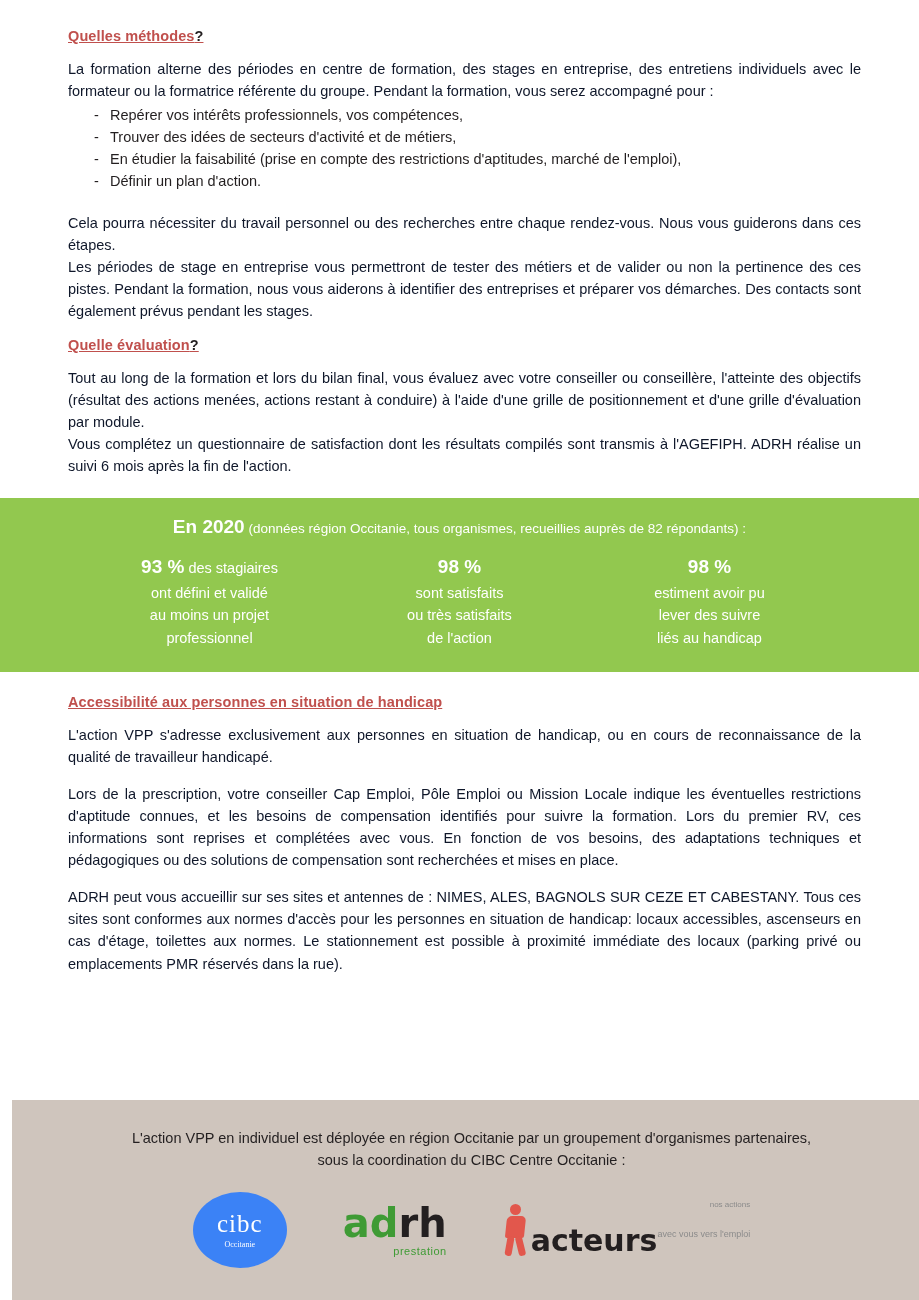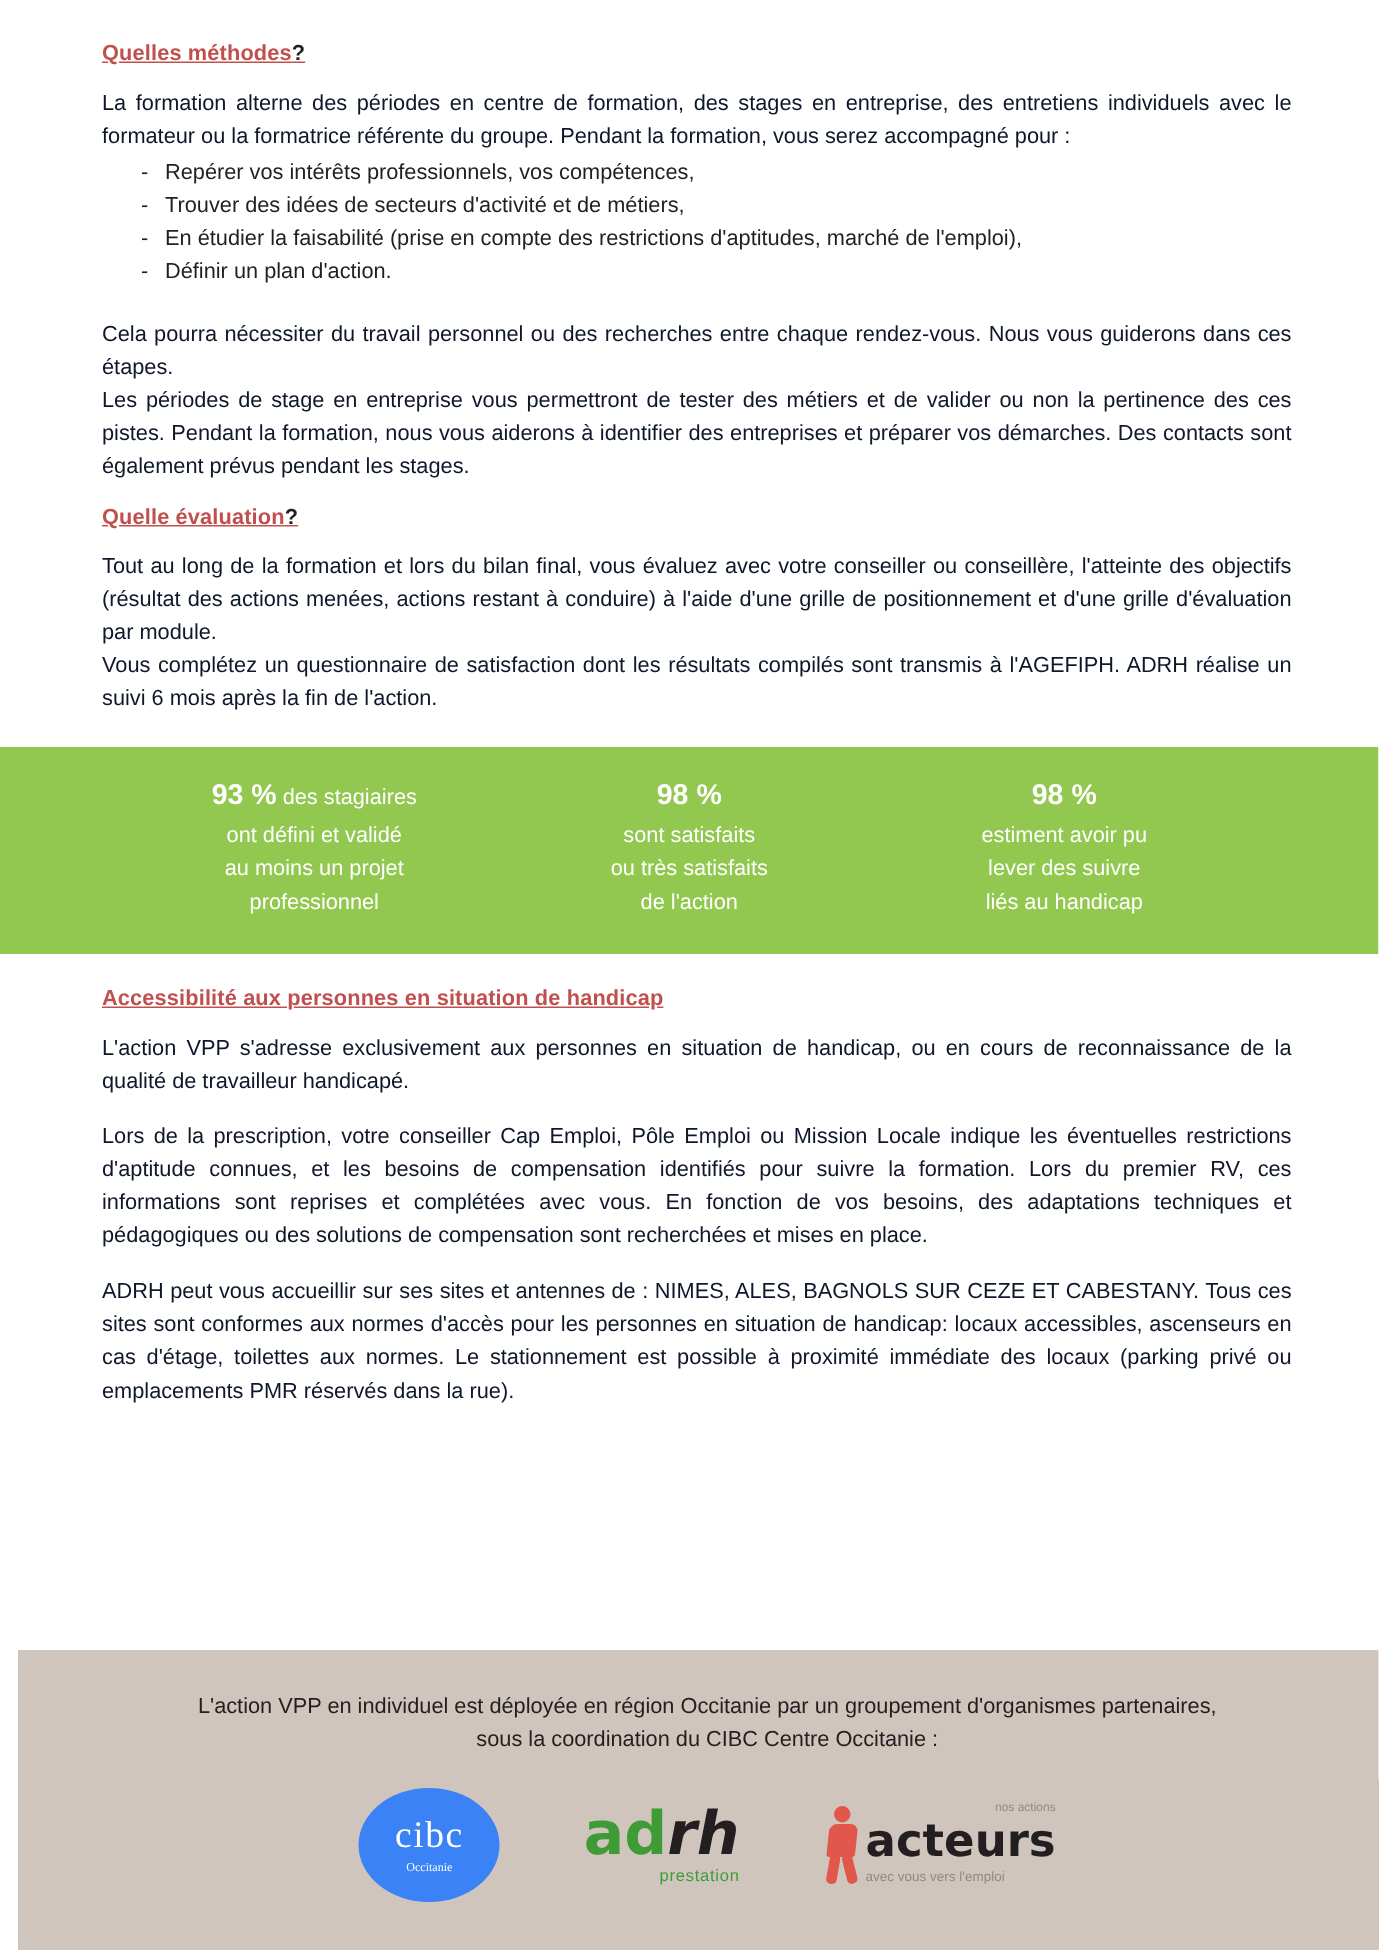--- a/index.html
+++ b/index.html
@@ -165,21 +165,21 @@
     flex-direction: column;
     align-items: flex-end;
   }
   .logo-adrh .word {
     font-size: 40px;
     font-weight: bold;
     font-family: "DejaVu Sans", sans-serif;
     line-height: 1;
   }
   .logo-adrh .word .g { color: #3f9b35; }
-  .logo-adrh .word .k { color: #231f20; font-style: italic; }
+  .logo-adrh .word .k { color: #231f20; }
   .logo-adrh .sub {
     font-size: 11px;
     color: #3f9b35;
     margin-top: 2px;
     letter-spacing: 0.5px;
   }
 
   .logo-acteurs {
     display: flex;
     align-items: flex-end;
@@ -217,21 +217,21 @@
   .logo-acteurs .person .leg2 {
     position: absolute;
     top: 32px; left: 14px;
     width: 7px; height: 20px;
     background: #e2574c;
     transform: rotate(-14deg);
     border-radius: 3px;
   }
   .logo-acteurs .txt {
     display: flex;
-    flex-direction: column;
+    flex-direction: row;
   }
   .logo-acteurs .word {
     font-size: 30px;
     font-weight: bold;
     color: #231f20;
     font-family: "DejaVu Sans", sans-serif;
     line-height: 1;
   }
   .logo-acteurs .tag {
     font-size: 9px;
@@ -275,20 +275,24 @@
       <span>Quelle évaluation</span><span class="q">?</span>
     </h2>
 
     <p class="body">Tout au long de la formation et  lors du bilan final, vous évaluez avec votre conseiller ou conseillère, l'atteinte des objectifs (résultat des actions menées, actions restant à conduire) à l'aide d'une grille de positionnement et d'une grille d'évaluation par module.</p>
     <p class="body">Vous complétez un questionnaire de satisfaction dont les résultats compilés sont transmis à l'AGEFIPH. ADRH réalise un suivi 6 mois après la fin de l'action.</p>
 
     <div class="spacer-md"></div>
   </div>
 
   <div class="stats-band">
+    <div class="stats-head">
+      <span class="year">En 2020</span>
+      <span class="note">(données région Occitanie, tous organismes, recueillies auprès de 82 répondants) :</span>
+    </div>
     <div class="stats-row">
 
       <div class="stat">
         <div>
           <span class="big">93 %</span><span class="big-inline"> des stagiaires</span>
         </div>
         <div>ont défini et validé</div>
         <div>au moins  un projet</div>
         <div>professionnel</div>
       </div>

